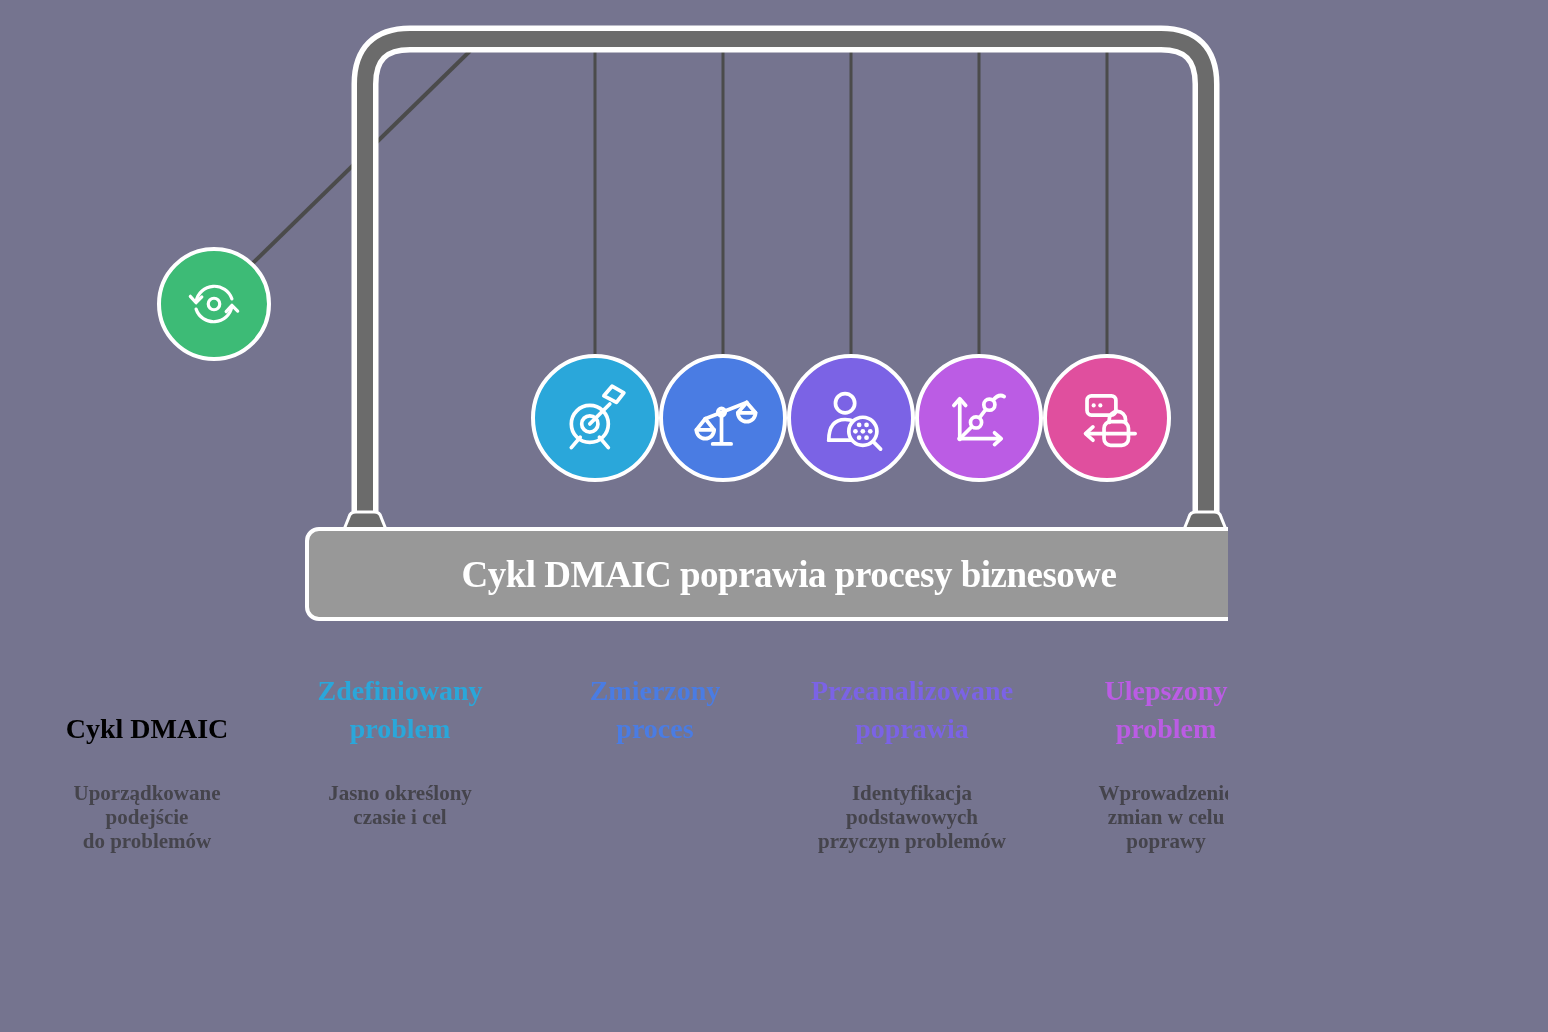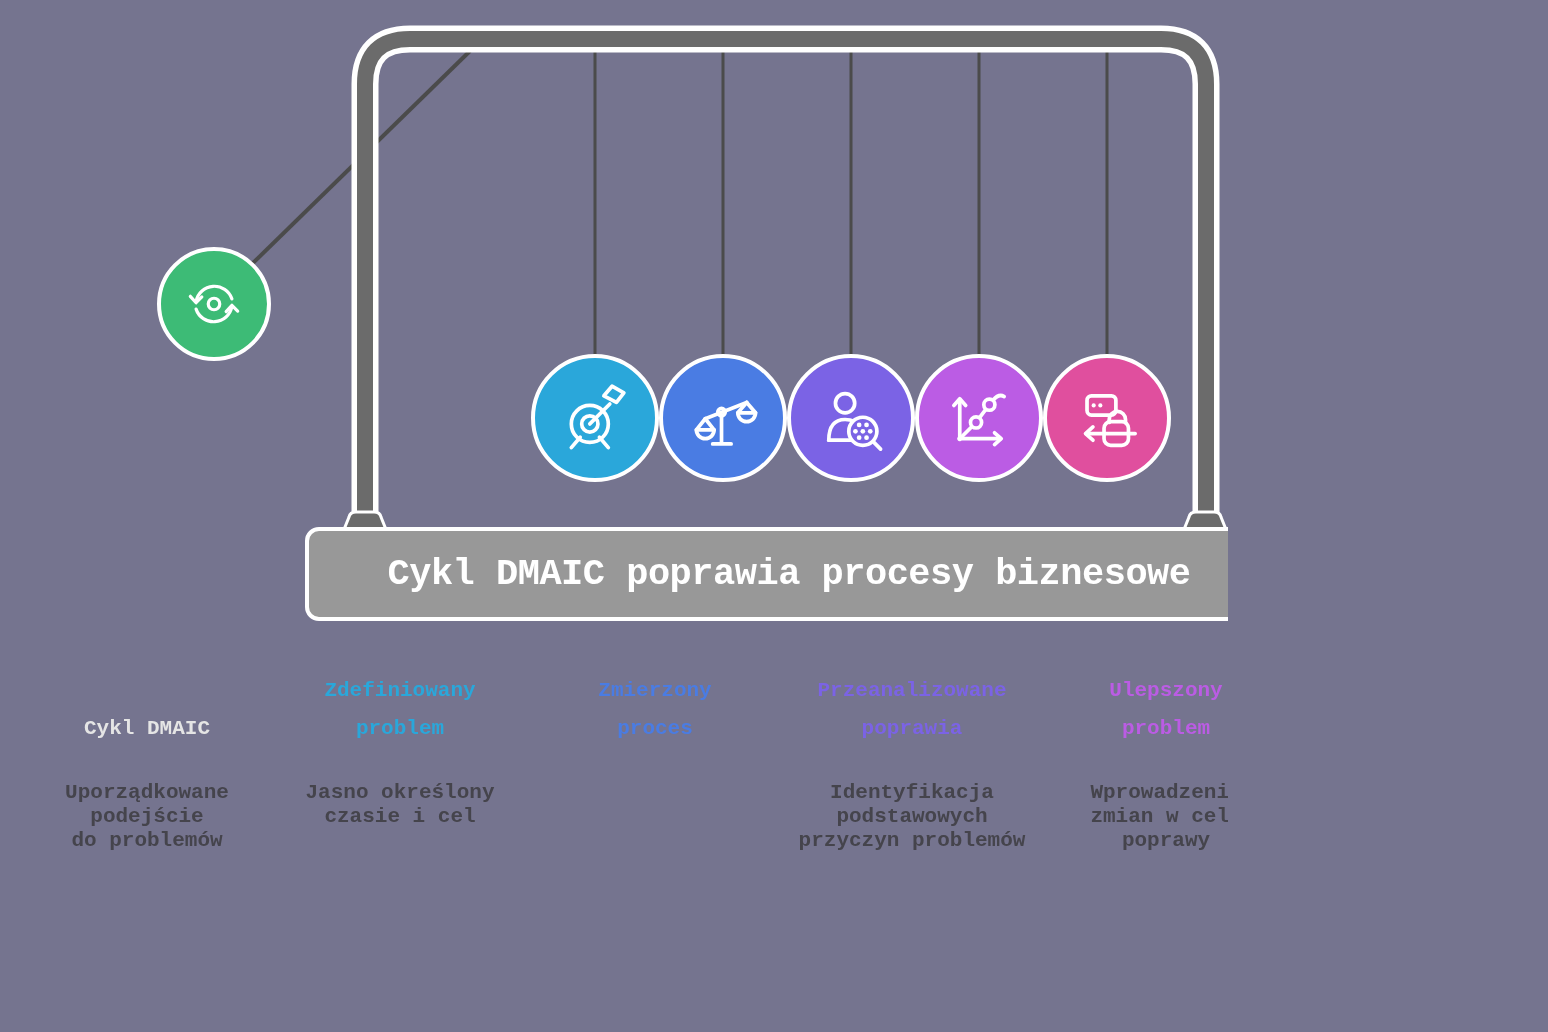--- a/index.html
+++ b/index.html
@@ -1,19 +1,19 @@
 <!DOCTYPE html>
 <html><head>
 <meta charset="utf-8">
 <style>
   html,body { margin:0; padding:0; background:#75748f; }
   .scene {
     position:relative; width:1228px; height:1032px; overflow:hidden;
     background:#75748f;
-    font-family:Liberation Mono, monospace;
+    font-family:Liberation Serif, serif;
   }
   .scene-svg { position:absolute; left:0; top:0; }
 
   .ball {
     position:absolute; border:4px solid #ffffff; border-radius:50%;
     display:flex; align-items:center; justify-content:center;
     box-sizing:content-box;
   }
   .ball-main  { width:120px; height:120px; }
   .ball-green { width:106px; height:106px; }
@@ -24,21 +24,21 @@
     position:absolute; left:305px; top:527px; width:968px; height:94px;
     box-sizing:border-box; background:#989898;
     border:4px solid #ffffff; border-radius:14px;
     display:flex; align-items:center; justify-content:center;
   }
   .base-title { color:#ffffff; font-size:37px; font-weight:bold; letter-spacing:-0.5px; }
 
   .col { position:absolute; top:664px; width:250px; text-align:center; }
   .col-heading {
     min-height:84px; display:flex; flex-direction:column; justify-content:flex-end; align-items:center;
-    font-size:21px; font-weight:bold; line-height:38px; white-space:pre-line;text-align:center;
+    font-size:28px; font-weight:bold; line-height:38px; white-space:pre-line;text-align:center;
   }
   .col-body {
     margin-top:33px; font-size:21px; font-weight:bold; line-height:24px;
     color:#45444c; white-space:pre-line;
   }
 </style>
 </head>
 <body>
 
 <div class="scene">
@@ -139,21 +139,21 @@
       <line x1="88" y1="71" x2="22" y2="71"></line>
       <polyline points="31,62 21,71 31,80"></polyline>
     </svg>
   </div>
 
   <div class="base">
     <div class="base-title">Cykl DMAIC poprawia procesy biznesowe</div>
   </div>
 
   <div class="col" style="left:22px">
-    <div class="col-heading" style="color: #e5e5e5;">Cykl DMAIC</div>
+    <div class="col-heading" style="color: #000000;">Cykl DMAIC</div>
     <div class="col-body">Uporządkowane
 podejście
 do problemów</div>
   </div>
   <div class="col" style="left:275px">
     <div class="col-heading" style="color: rgb(42, 167, 218);">Zdefiniowany
 problem</div>
     <div class="col-body">Jasno określony
 czasie i cel</div>
   </div>

